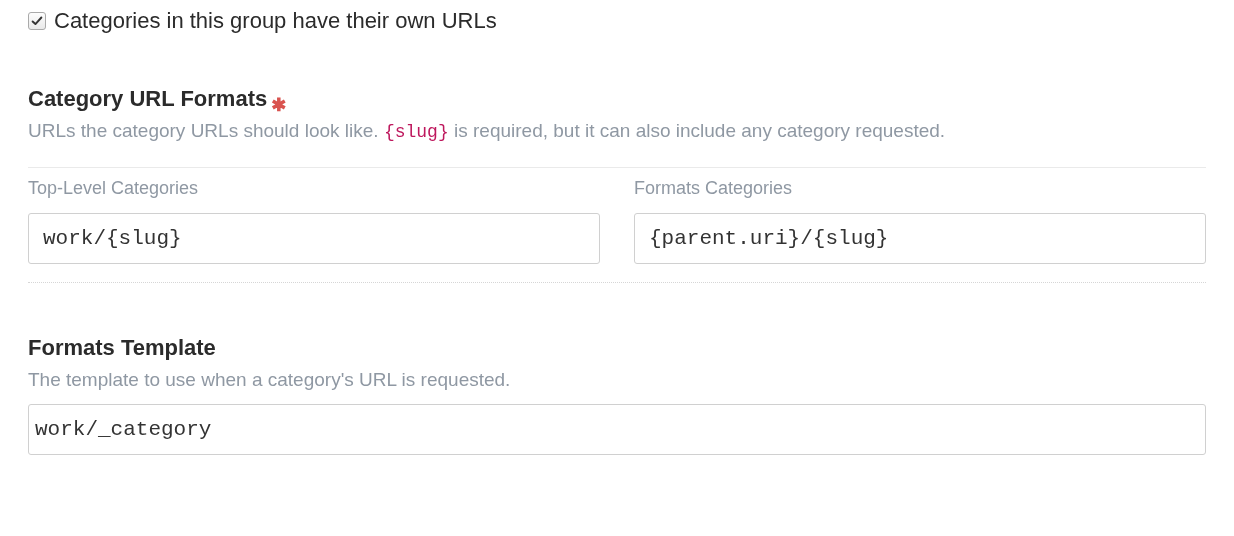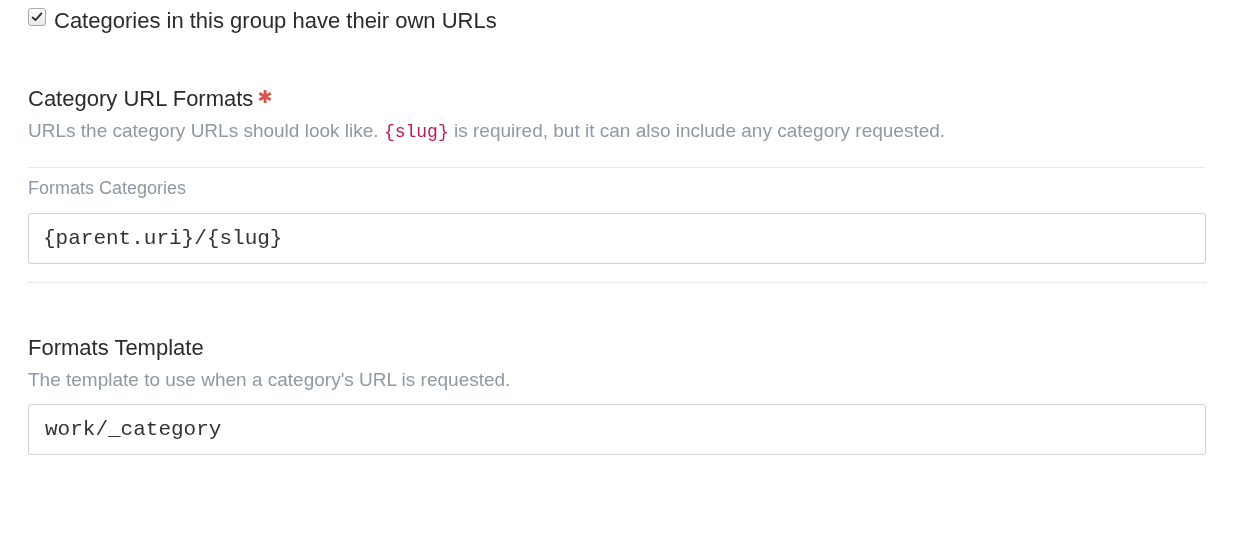--- a/index.html
+++ b/index.html
@@ -9,20 +9,21 @@
   }
   body {
     font-family: -apple-system, BlinkMacSystemFont, "Helvetica Neue", Helvetica, Arial, sans-serif;
     background: #fff;
     padding: 8px 28px 28px 28px;
     width: 1234px;
     color: #333;
   }
   .checkbox-row {
     display: flex;
+    align-items: center;
     gap: 8px;
     margin-bottom: 52px;
   }
   .checkbox {
     width: 18px;
     height: 18px;
     border: 1px solid #aaa;
     border-radius: 3px;
     background: linear-gradient(#fdfdfd, #e9e9e9);
     display: flex;
@@ -36,23 +37,23 @@
     height: 14px;
   }
   .checkbox-label {
     font-size: 22px;
     color: #2b2b2b;
     cursor: pointer;
   }
   .field-heading {
     font-size: 22px;
     color: #2b2b2b;
-    font-weight: 400;
+    font-weight: 700;
     display: flex;
-    align-items: flex-start;
+    align-items: flex-end;
     gap: 4px;
     margin-bottom: 6px;
   }
   .required {
     color: #d9534f;
     font-size: 18px;
     line-height: 1;
     position: relative;
     top: 2px;
   }
@@ -96,21 +97,21 @@
     background: #fff;
     outline: none;
   }
   .text-input-full {
     width: 100%;
     font-family: "SFMono-Regular", Consolas, "Liberation Mono", Menlo, monospace;
     font-size: 21px;
     color: #333;
     border: 1px solid #d0d0d0;
     border-radius: 3px;
-    padding: 13px 16px;
+    padding: 13px 6px;
     background: #fff;
     outline: none;
   }
   .template-section .field-description {
     margin-bottom: 10px;
   }
 </style>
 </head>
 <body>
 
@@ -126,20 +127,24 @@
 <div class="url-formats-section">
   <div class="field-heading">
     <span>Category URL Formats</span>
     <span class="required">✱</span>
   </div>
   <div class="field-description">
     <span>URLs the category URLs should look like. </span><code>{slug}</code><span> is required, but it can also include any category requested.</span>
   </div>
   <div class="two-col">
     <div class="col">
+      <div class="col-header">Top-Level Categories</div>
+      <input type="text" class="text-input" value="work/{slug}" style="">
+    </div>
+    <div class="col">
       <div class="col-header">Formats Categories</div>
       <input type="text" class="text-input" value="{parent.uri}/{slug}" style="">
     </div>
   </div>
 </div>
 
 <div class="template-section">
   <div class="field-heading">
     <span>Formats Template</span>
   </div>

